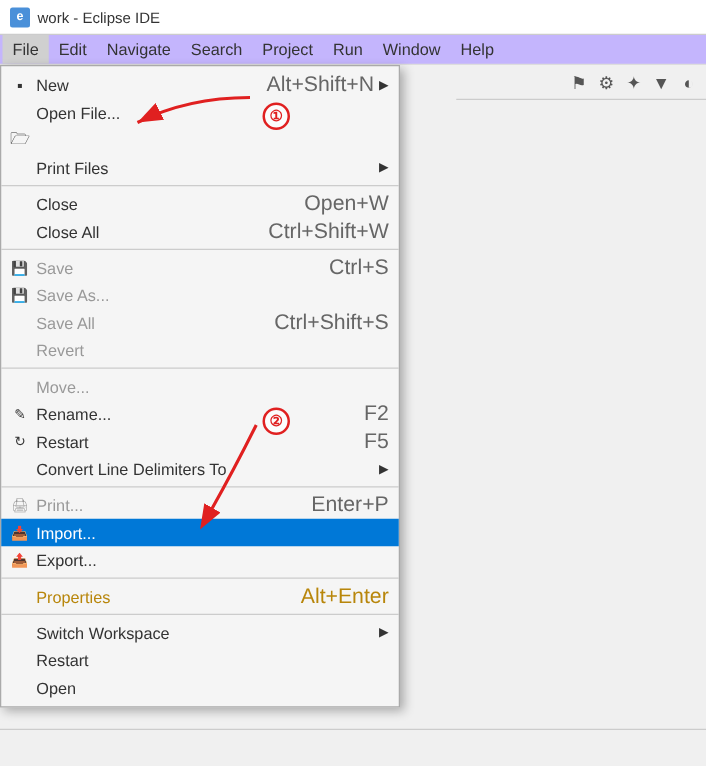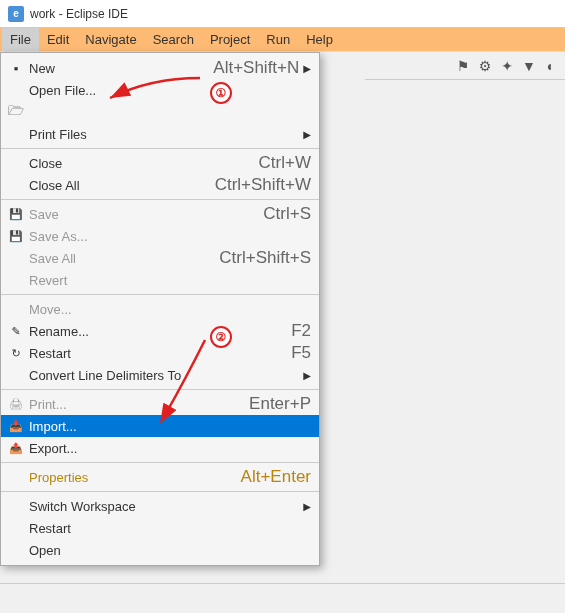--- a/index.html
+++ b/index.html
@@ -33,21 +33,21 @@
       display: inline-flex;
       align-items: center;
       justify-content: center;
       color: white;
       font-size: 10px;
       font-weight: bold;
     }
 
     
     .menu-bar {
-      background: #fdba74;
+      background: #c4b5fd;
       height: 24px;
       display: flex;
       align-items: center;
       padding: 0 2px;
       border-bottom: 1px solid #ddd;
     }
     .menu-item {
       padding: 2px 8px;
       cursor: pointer;
       color: #333;
@@ -190,20 +190,21 @@
   <span>work - Eclipse IDE</span>
 </div>
 
 <div class="menu-bar">
   <div class="menu-item active">File</div>
   <div class="menu-item">Edit</div>
   <div class="menu-item">Navigate</div>
   <div class="menu-item">Search</div>
   <div class="menu-item">Project</div>
   <div class="menu-item">Run</div>
+  <div class="menu-item">Window</div>
   <div class="menu-item">Help</div>
 </div>
 
 <div class="toolbar-right">
   <span class="toolbar-icon">⚑</span>
   <span class="toolbar-icon">⚙</span>
   <span class="toolbar-icon">✦</span>
   <span class="toolbar-icon">▼</span>
   <span class="toolbar-icon">◐</span>
 </div>
@@ -231,21 +232,21 @@
       <span class="item-icon"></span>
       <span>Print Files</span>
       <span class="arrow" style="margin-left:auto;">▶</span>
     </div>
 
     <div class="dropdown-separator"></div>
 
     <div class="dropdown-item">
       <span class="item-icon"></span>
       <span>Close</span>
-      <span class="shortcut">Ctrl+W</span>
+      <span class="shortcut">Open+W</span>
     </div>
 
     <div class="dropdown-item">
       <span class="item-icon"></span>
       <span>Close All</span>
       <span class="shortcut">Ctrl+Shift+W</span>
     </div>
 
     <div class="dropdown-separator"></div>
 

